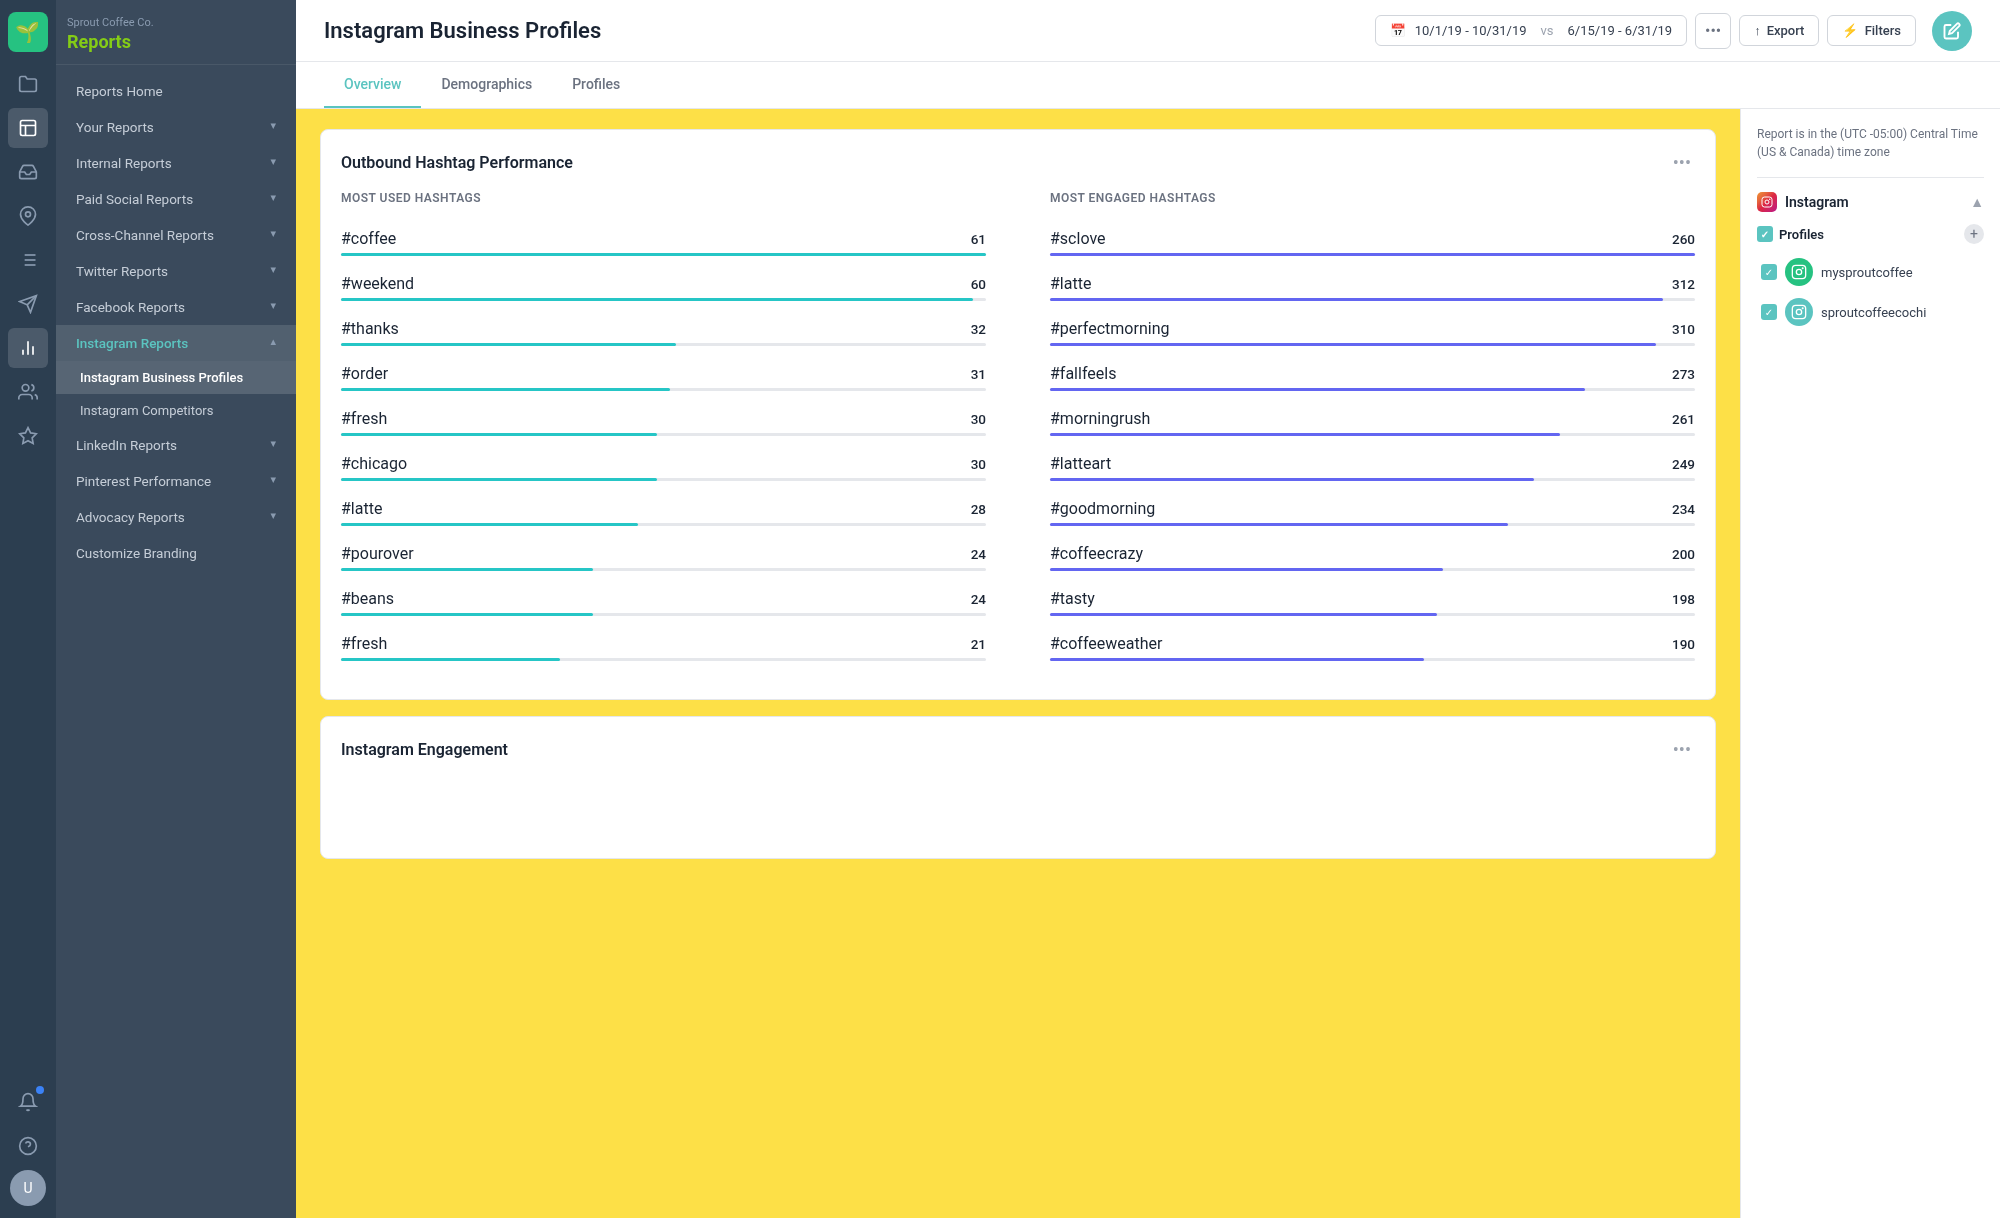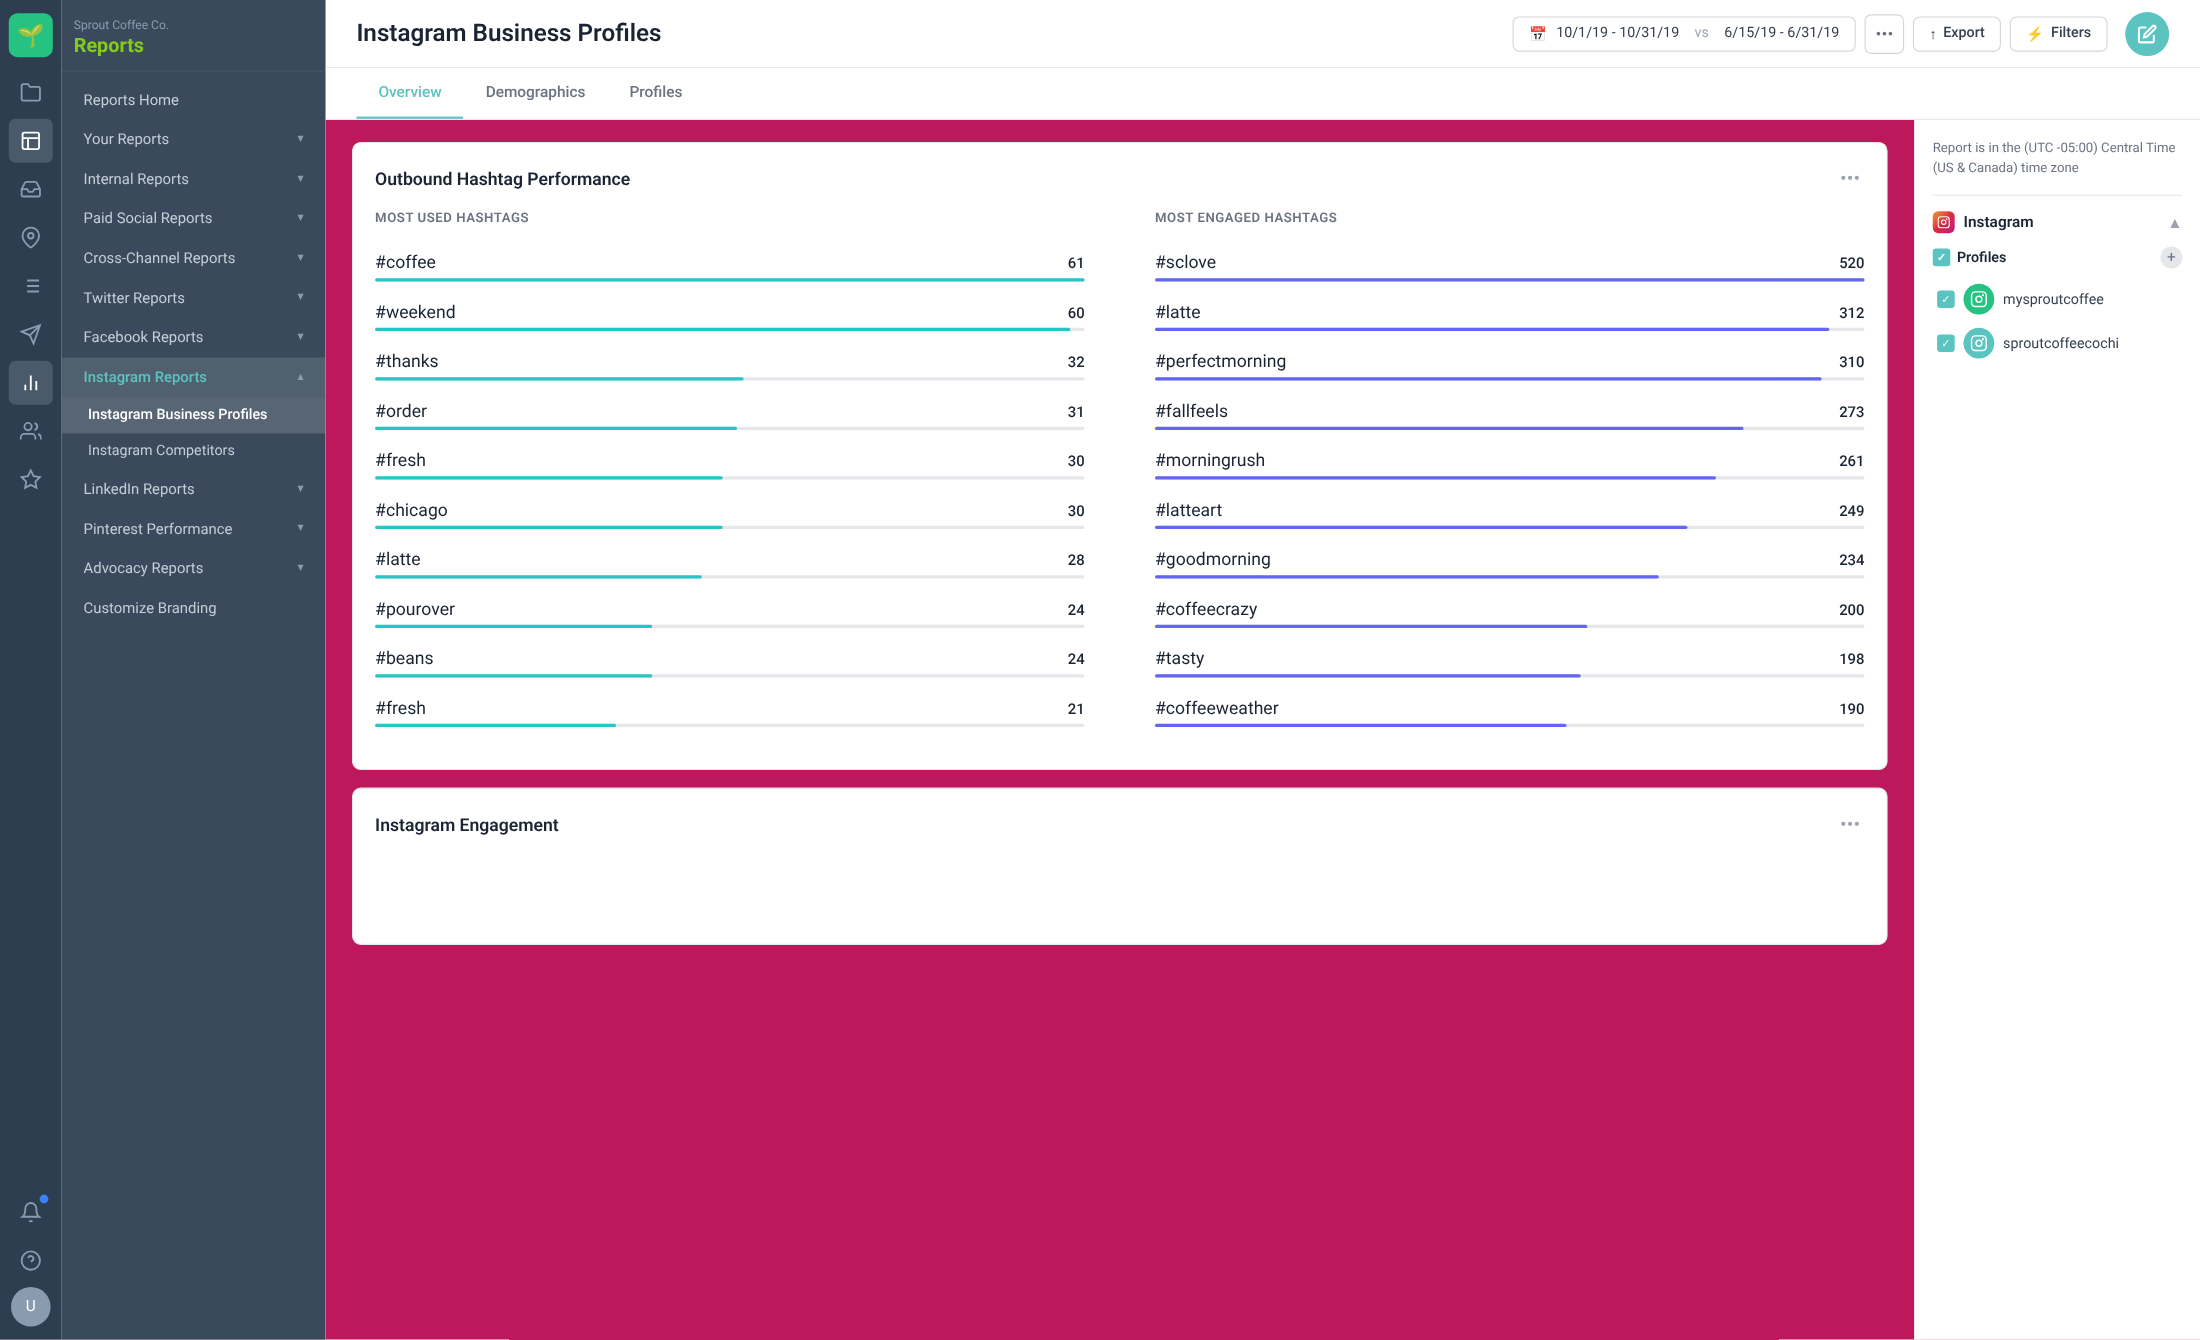--- a/index.html
+++ b/index.html
@@ -225,21 +225,21 @@
     
     .content-area {
       display: flex;
       flex: 1;
       overflow: hidden;
     }
     .main-panel {
       flex: 1;
       overflow-y: auto;
       padding: 20px 24px;
-      background: #be185d;
+      background: #fde047;
     }
     .right-panel {
       width: 260px;
       background: #fff;
       border-left: 1px solid #e5e7eb;
       overflow-y: auto;
       padding: 16px;
       flex-shrink: 0;
     }
 
@@ -708,21 +708,21 @@
   </div>
                 </div>
             </div>
 
             <div class="hashtag-col">
               <div class="hashtag-col-header">Most Engaged Hashtags</div>
               <div id="right-hashtags">
                   <div class="hashtag-row">
     <div class="hashtag-row-top">
       <span class="hashtag-name">#sclove</span>
-      <span class="hashtag-count">520</span>
+      <span class="hashtag-count">260</span>
     </div>
     <div class="hashtag-bar-track">
       <div class="hashtag-bar-fill bar-purple" style="width:100%"></div>
     </div>
   </div>
                   <div class="hashtag-row">
     <div class="hashtag-row-top">
       <span class="hashtag-name">#latte</span>
       <span class="hashtag-count">312</span>
     </div>

